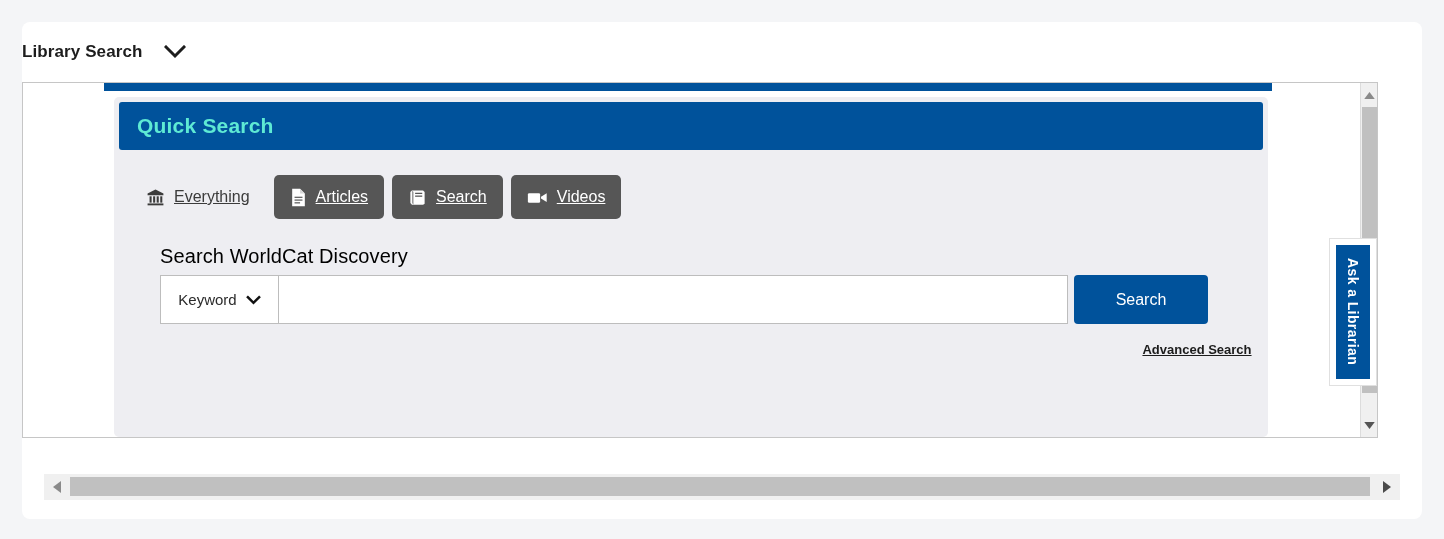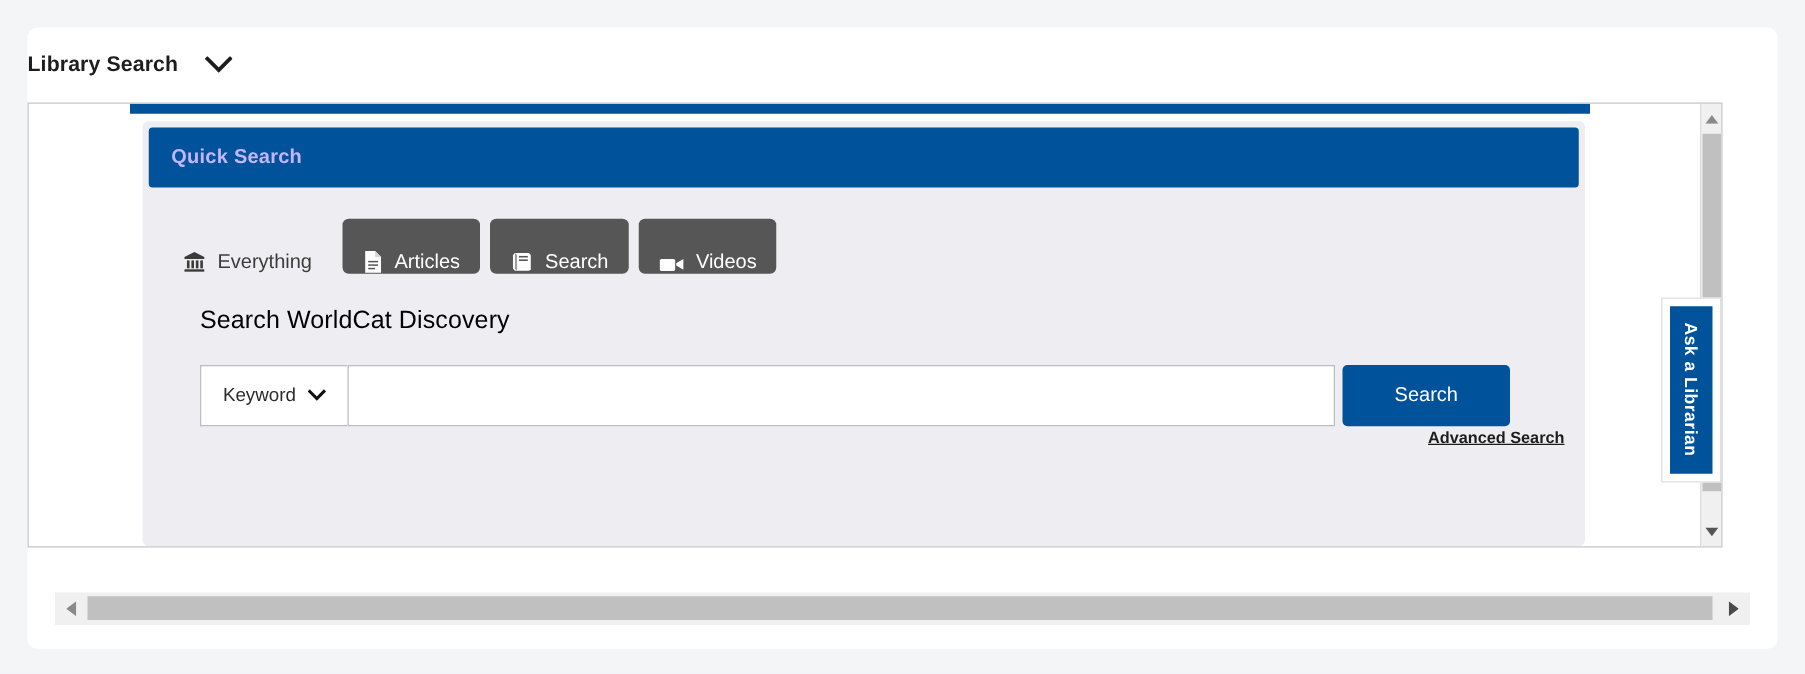--- a/index.html
+++ b/index.html
@@ -85,46 +85,47 @@
     top: 5px;
     width: 1144px;
     height: 48px;
     background: #00529b;
     border-radius: 3px;
     display: flex;
     align-items: center;
     padding-left: 18px;
   }
   #quick-search-banner-text {
-    color: #c4b5fd;
-    font-size: 16px;
+    color: #5eead4;
+    font-size: 21px;
     font-weight: bold;
     letter-spacing: .2px;
   }
 
   
   #format-tabs {
     position: absolute;
     left: 22px;
     top: 78px;
     display: flex;
     align-items: stretch;
     gap: 8px;
     height: 44px;
   }
   .fmt-tab {
     display: flex;
-    align-items: flex-end;
+    align-items: center;
     gap: 9px;
     padding: 0 16px;
     border-radius: 5px;
     font-size: 16px;
     cursor: pointer;
     white-space: nowrap;
     user-select: none;
+    text-decoration: underline;
   }
   .fmt-tab.inactive {
     background: #565656;
     color: #ffffff;
   }
   .fmt-tab.active {
     background: transparent;
     color: #3b3b3b;
     padding-left: 10px;
   }
@@ -135,21 +136,21 @@
     position: absolute;
     left: 46px;
     top: 148px;
     font-size: 20px;
     color: #000000;
     letter-spacing: .1px;
   }
   #search-row {
     position: absolute;
     left: 46px;
-    top: 195px;
+    top: 178px;
     display: flex;
     align-items: stretch;
   }
   #index-select {
     width: 118px;
     height: 49px;
     background: #ffffff;
     border: 1px solid #bdbdbd;
     border-right: none;
     display: flex;

